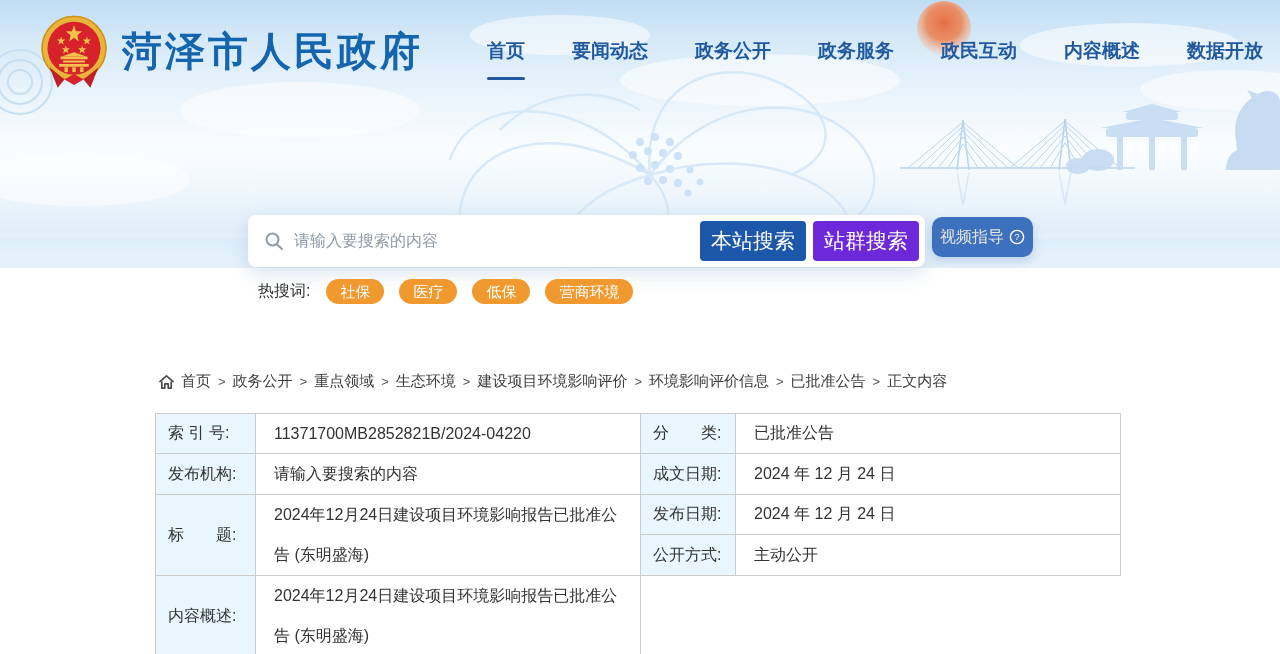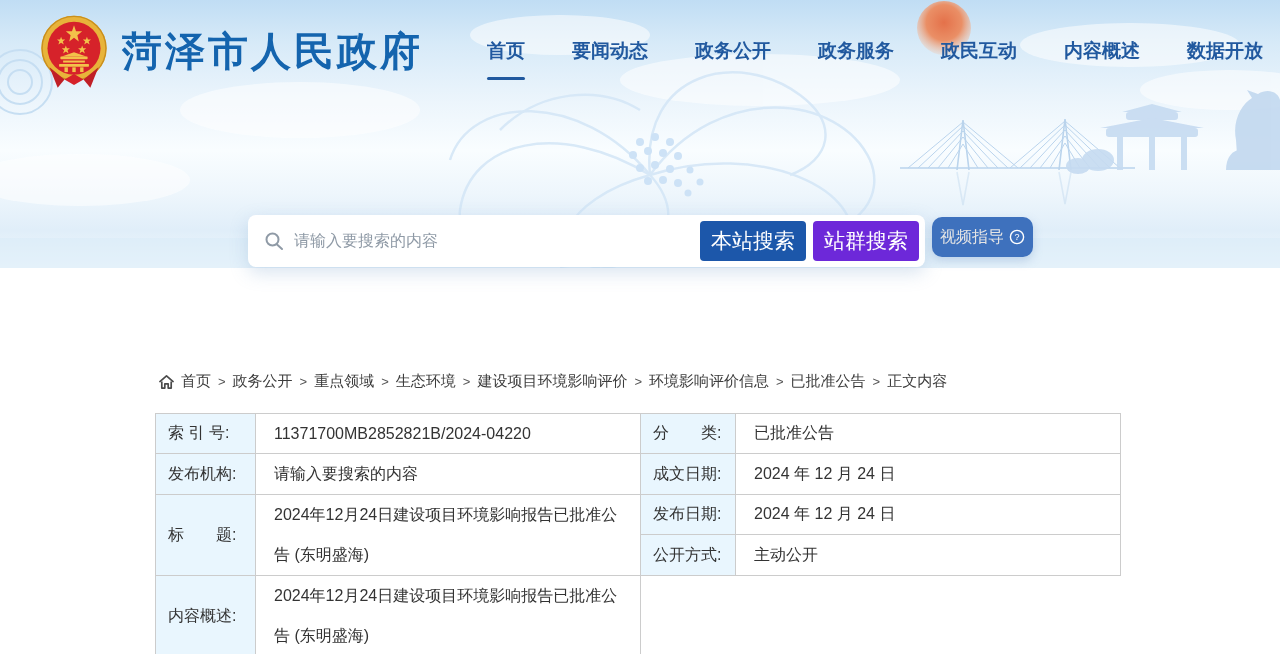--- a/index.html
+++ b/index.html
@@ -225,20 +225,27 @@
   </div>
 
   <button class="btn-video">
     <span>视频指导</span>
     <svg class="q-icon" viewBox="0 0 16 16">
       <circle cx="8" cy="8" r="6.6" fill="none" stroke="#ffffff" stroke-width="1.4"></circle>
       <text x="8" y="11.2" text-anchor="middle" font-size="9" fill="#ffffff" font-family="Liberation Sans, sans-serif">?</text>
     </svg>
   </button>
 
+  <div class="hot-row">
+    <span class="hot-label">热搜词:</span>
+    <span class="hot-tag">社保</span>
+    <span class="hot-tag">医疗</span>
+    <span class="hot-tag">低保</span>
+    <span class="hot-tag">营商环境</span>
+  </div>
 
   <div class="breadcrumb">
     <svg class="crumb-home-icon" viewBox="0 0 18 17">
       <path d="M2 8 L9 2 L16 8" fill="none" stroke="#4a4a4a" stroke-width="1.8" stroke-linecap="round" stroke-linejoin="round"></path>
       <path d="M4 8 L4 15 L7.2 15 L7.2 10.5 L10.8 10.5 L10.8 15 L14 15 L14 8" fill="none" stroke="#4a4a4a" stroke-width="1.8" stroke-linejoin="round"></path>
     </svg>
     <span class="crumb">首页</span>
     <span class="crumb-sep">&gt;</span>
     <span class="crumb">政务公开</span>
     <span class="crumb-sep">&gt;</span>

